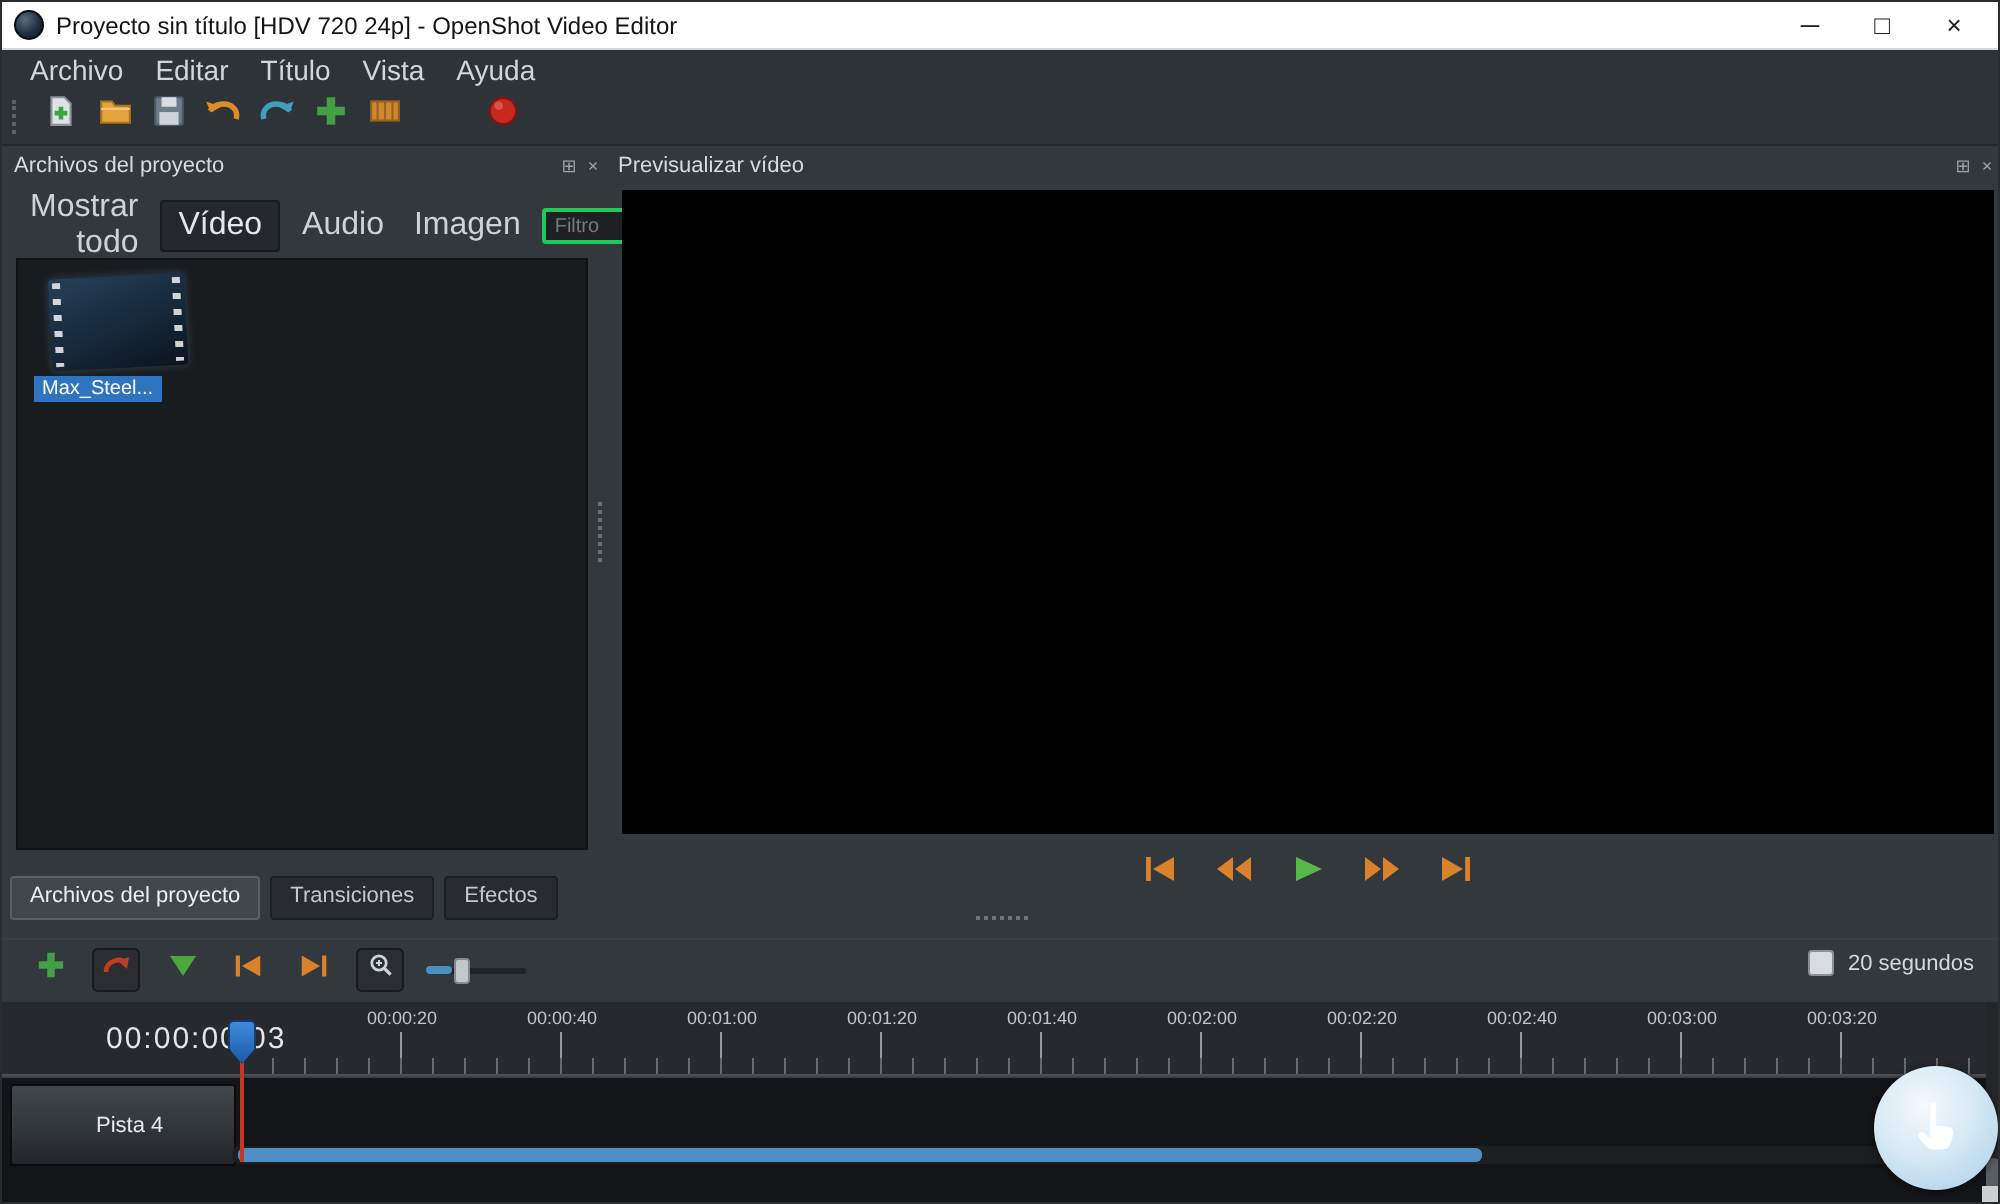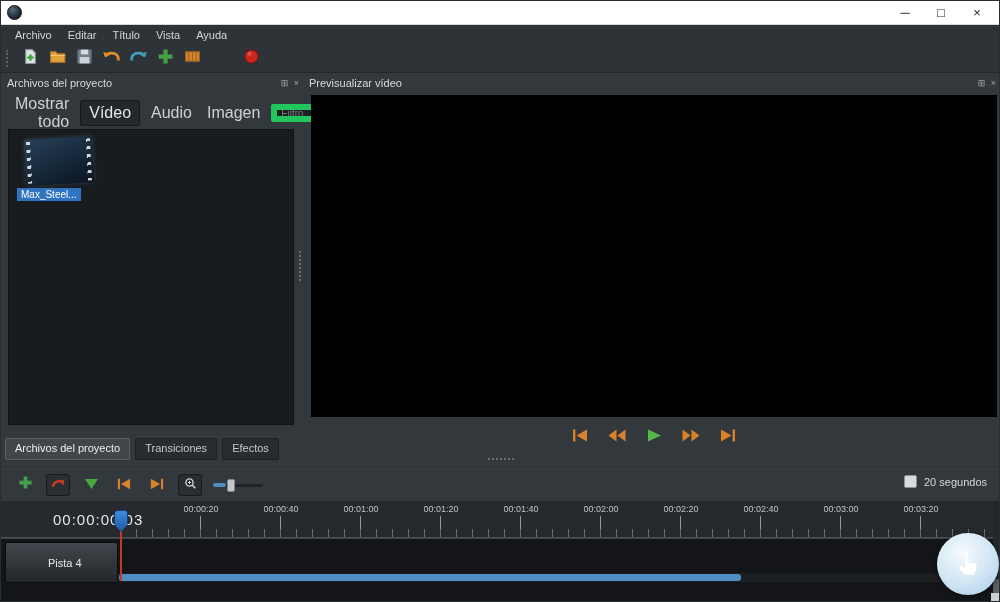--- a/index.html
+++ b/index.html
@@ -8,33 +8,33 @@
 
   
   .titlebar { position:absolute; left:0; top:0; width:1000px; height:24px; background:#ffffff; display:flex; align-items:center; padding:0 6px; gap:6px; border-bottom:1px solid #d8d8d8; }
   .app-icon { width:15px; height:15px; border-radius:50%; background:radial-gradient(circle at 35% 30%, #5a6c7e 0%, #23303d 55%, #0b1117 100%); border:1px solid #0a0d11; }
   .title-text { font-size:12px; color:#141414; }
   .win-controls { margin-left:auto; display:flex; height:24px; }
   .win-btn { width:36px; height:24px; display:flex; align-items:center; justify-content:center; font-size:13px; color:#222; cursor:default; }
 
   
   .menubar { position:absolute; left:0; top:24px; width:1000px; height:19px; background:#2e3338; display:flex; align-items:center; padding-left:6px; }
-  .menu-item { color:#d3d6d8; font-size:11px; padding:2px 8px; }
+  .menu-item { color:#d3d6d8; font-size:14px; padding:2px 8px; }
   .toolbar { position:absolute; left:0; top:43px; width:1000px; height:29px; background:#2e3338; border-bottom:1px solid #23262a; display:flex; align-items:center; padding-left:3px; }
   .grip { width:5px; height:17px; border-left:2px dotted #5b6166; margin:0 6px 0 2px; }
   .tb-btn { width:27px; height:25px; display:flex; align-items:center; justify-content:center; }
   .tb-btn.gap { margin-left:32px; }
 
   
   .panel-title { position:absolute; font-size:11px; color:#d8dadc; }
   .dock-btn { position:absolute; font-size:9px; color:#9da2a6; width:11px; height:11px; line-height:11px; text-align:center; }
   .filter-row { position:absolute; left:10px; top:100px; width:286px; height:24px; display:flex; align-items:center; gap:7px; }
   .filter-tab { font-size:16px; color:#cfd2d4; padding:3px 4px;text-align:right; }
   .filter-tab.pressed { background:#24282c; border:1px solid #17191c; border-radius:2px; padding:3px 8px; color:#e4e6e8; }
-  .filter-input { width:58px; height:18px; background:#1e2124; border:6px solid #22c55e; border-radius:2px; color:#c9ccce; font-size:10px; padding:0 4px; outline:none; }
+  .filter-input { width:58px; height:18px; background:#1e2124; border:2px solid #22c55e; border-radius:2px; color:#c9ccce; font-size:10px; padding:0 4px; outline:none; }
   .filter-input::placeholder { color:#73797d; }
   .overflow-chevron { font-size:12px; color:#9aa0a4; }
 
   .file-area { position:absolute; left:7px; top:128px; width:286px; height:296px; background:#191c1f; border:1px solid #101214; }
   .file-item { position:absolute; left:8px; top:8px; width:84px; text-align:left; }
   .thumb { width:68px; height:46px; margin:0 auto; background:linear-gradient(160deg,#274058 0%, #16283a 55%, #0a1420 100%); position:relative; transform:rotate(-3deg); border-radius:2px; box-shadow:0 0 4px rgba(120,180,230,.25); }
   .thumb .sprockets { position:absolute; top:2px; bottom:2px; width:4px; background:repeating-linear-gradient(to bottom, rgba(255,255,255,.8) 0 3px, transparent 3px 8px); }
   .thumb .sprockets.left { left:2px; } .thumb .sprockets.right { right:2px; }
   .file-label { display:inline-block; margin-top:4px; font-size:10px; color:#ffffff; background:#2f74c0; padding:1px 4px; }
 
@@ -86,20 +86,21 @@
 
   .watermark { position:absolute; left:936px; top:532px; width:62px; height:62px; border-radius:50%; background:radial-gradient(circle at 40% 32%, #f5fafd 0%, #d3e7f4 50%, #a7cde8 100%); box-shadow:0 1px 5px rgba(0,0,0,.55); display:flex; align-items:center; justify-content:center; z-index:8; }
 </style>
 </head>
 <body>
 
 <div class="app">
 
   <div class="titlebar">
     <div class="app-icon"></div>
+    <span class="title-text">Proyecto sin título [HDV 720 24p] - OpenShot Video Editor</span>
     <div class="win-controls">
       <span class="win-btn">─</span>
       <span class="win-btn">□</span>
       <span class="win-btn">×</span>
     </div>
   </div>
 
   <div class="menubar">
     <span class="menu-item">Archivo</span>
     <span class="menu-item">Editar</span>

